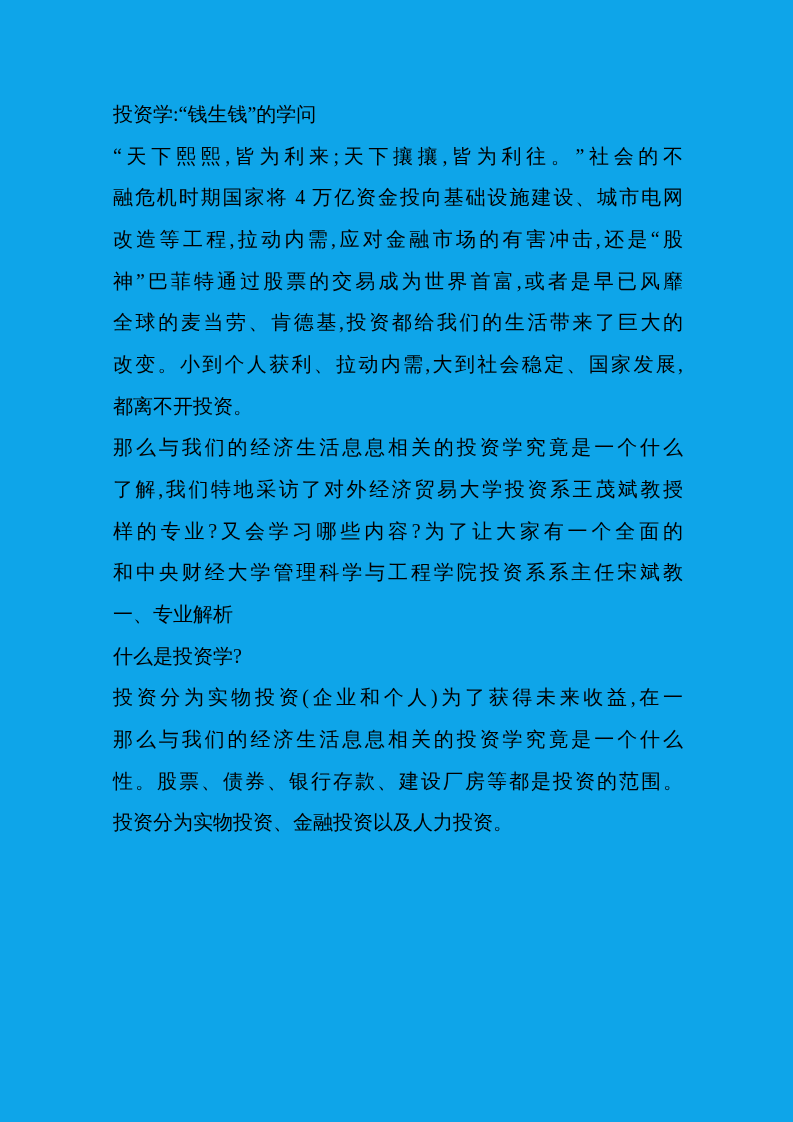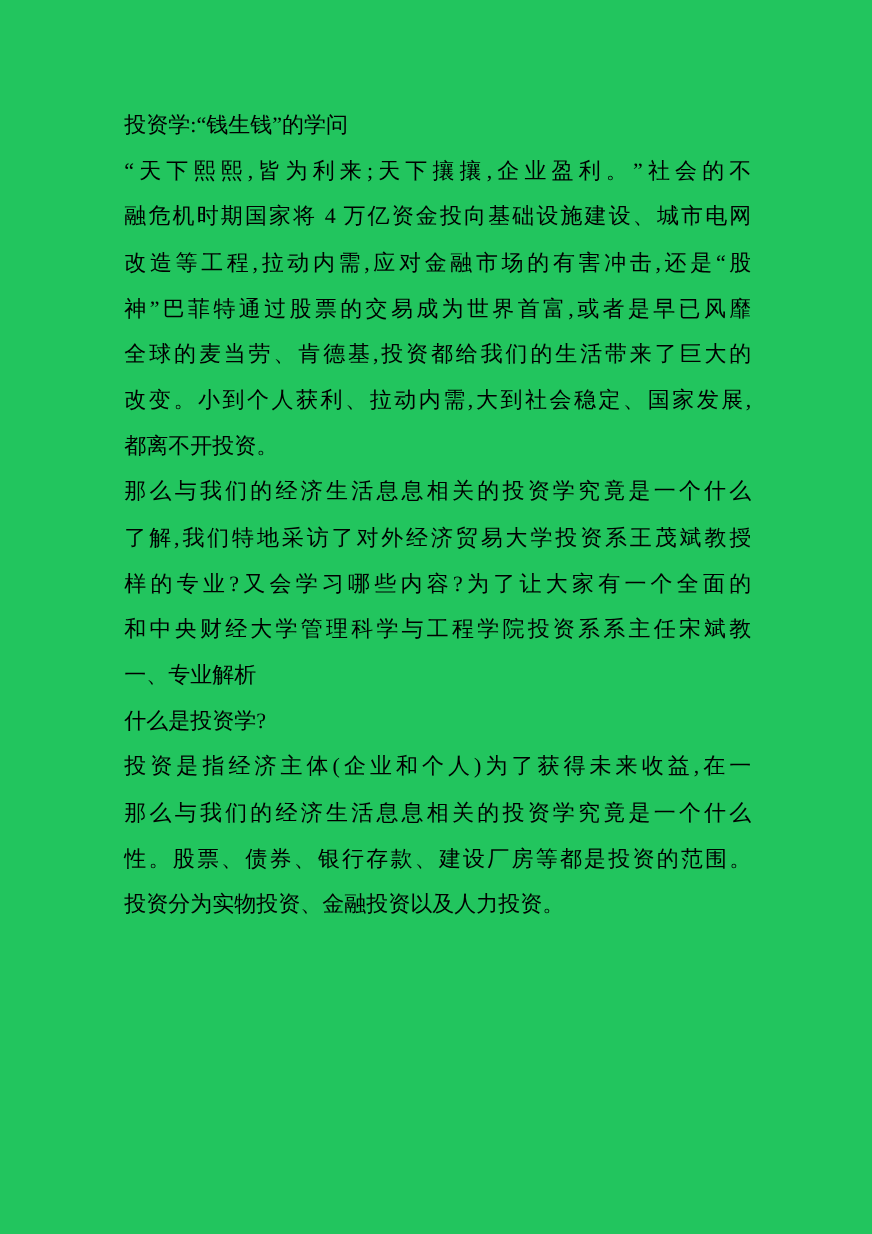--- a/index.html
+++ b/index.html
@@ -37,34 +37,34 @@
     overflow: visible;
   }
   .line.para-end {
     text-align: left;
     text-align-last: left;
   }
 </style>
 </head>
 <body>
 
-<div class="page" style="background: #22c55e;">
+<div class="page" style="background: #0ea5e9;">
   <div class="doc-body" style="color: rgb(0, 0, 0);">
       <div class="line para-end">投资学:“钱生钱”的学问</div>
-      <div class="line">“天下熙熙,皆为利来;天下攘攘,企业盈利。”社会的不</div>
+      <div class="line">“天下熙熙,皆为利来;天下攘攘,皆为利往。”社会的不</div>
       <div class="line">融危机时期国家将 4 万亿资金投向基础设施建设、城市电网</div>
       <div class="line">改造等工程,拉动内需,应对金融市场的有害冲击,还是“股</div>
       <div class="line">神”巴菲特通过股票的交易成为世界首富,或者是早已风靡</div>
       <div class="line">全球的麦当劳、肯德基,投资都给我们的生活带来了巨大的</div>
       <div class="line">改变。小到个人获利、拉动内需,大到社会稳定、国家发展,</div>
       <div class="line para-end">都离不开投资。</div>
       <div class="line">那么与我们的经济生活息息相关的投资学究竟是一个什么</div>
       <div class="line">了解,我们特地采访了对外经济贸易大学投资系王茂斌教授</div>
       <div class="line">样的专业?又会学习哪些内容?为了让大家有一个全面的</div>
       <div class="line">和中央财经大学管理科学与工程学院投资系系主任宋斌教</div>
       <div class="line para-end">一、专业解析</div>
       <div class="line para-end">什么是投资学?</div>
-      <div class="line">投资是指经济主体(企业和个人)为了获得未来收益,在一</div>
+      <div class="line">投资分为实物投资(企业和个人)为了获得未来收益,在一</div>
       <div class="line">那么与我们的经济生活息息相关的投资学究竟是一个什么</div>
       <div class="line">性。股票、债券、银行存款、建设厂房等都是投资的范围。</div>
       <div class="line para-end">投资分为实物投资、金融投资以及人力投资。</div>
     </div>
 </div>
 
 </body></html>

